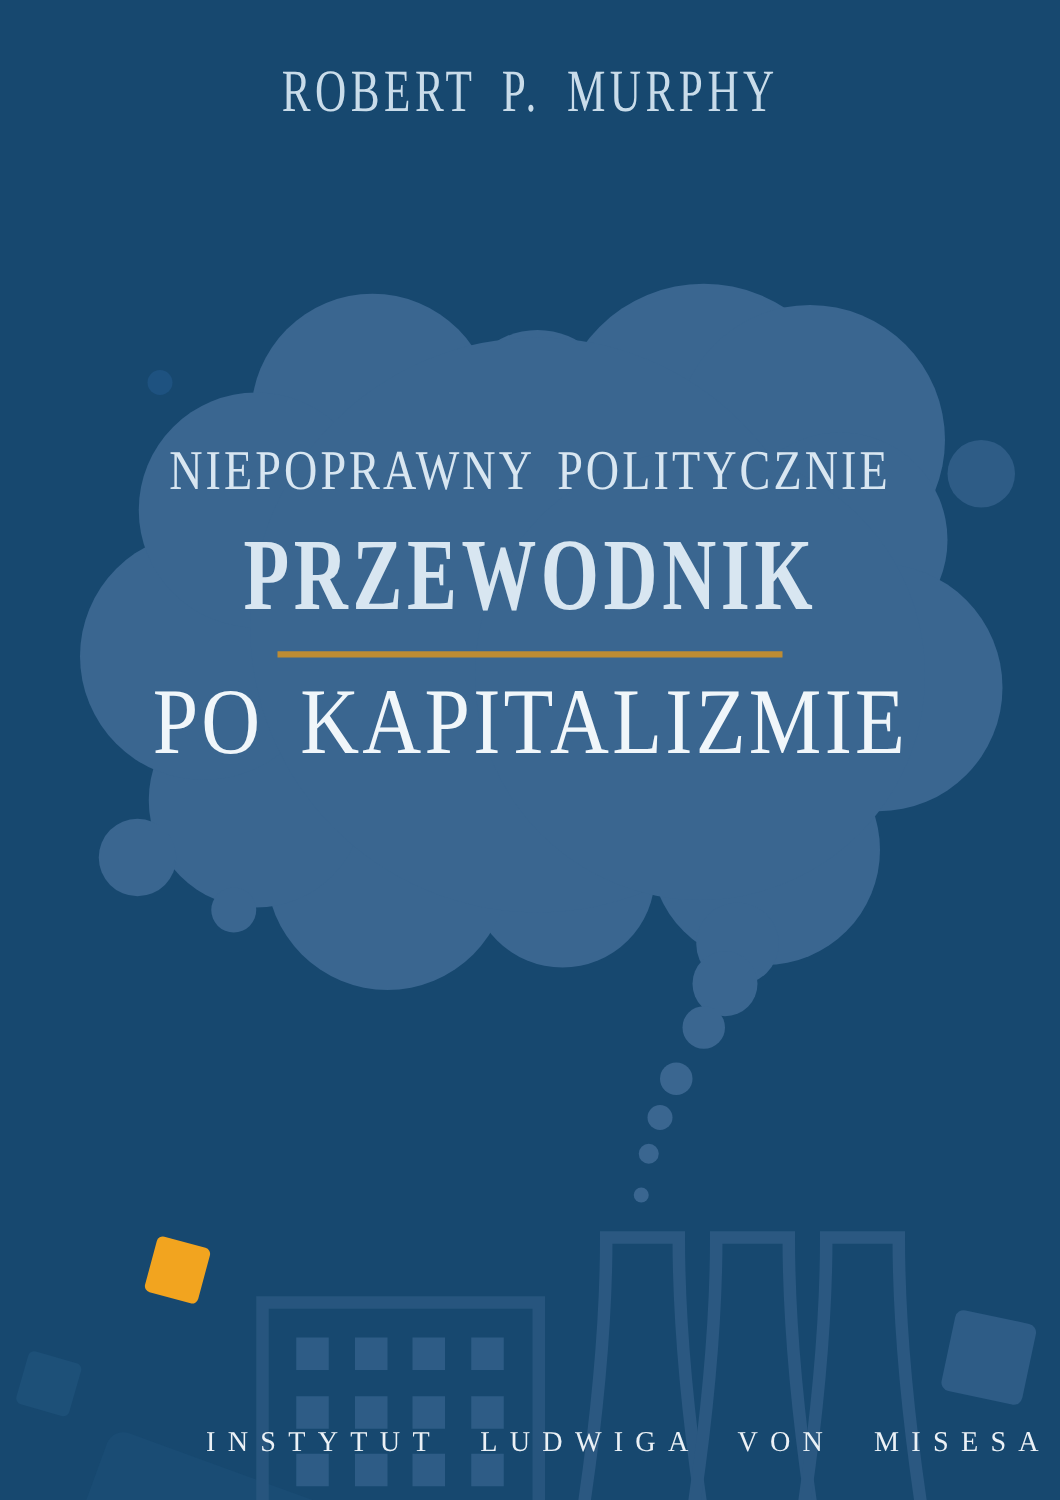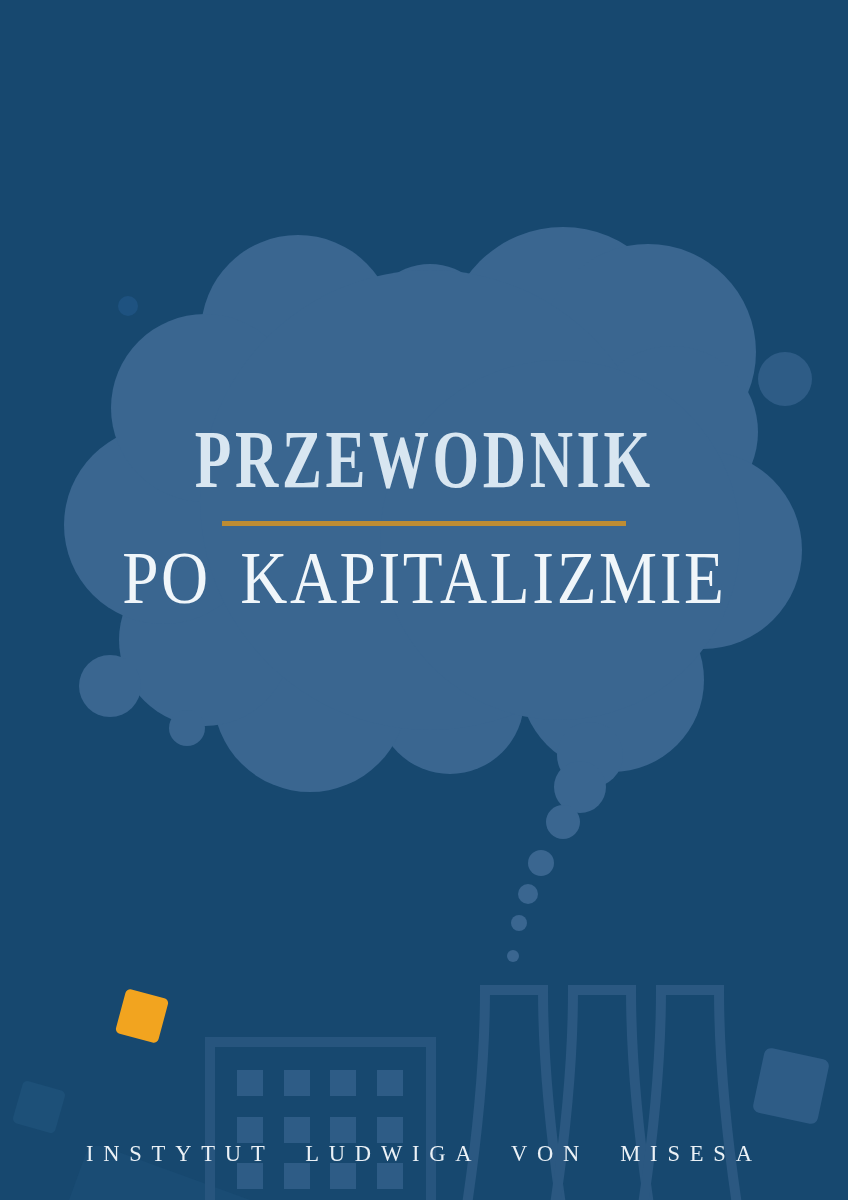--- a/index.html
+++ b/index.html
@@ -37,21 +37,21 @@
   .t1{top:354px;font-size:45px;letter-spacing:3px;word-spacing:9px;color:var(--text-title);}
   .t1 .sx{transform:scaleX(.82);}
   .t2{top:419px;font-size:82px;letter-spacing:5px;color:var(--text-title);font-weight:bold;}
   .t2 .sx{transform:scaleX(.73);}
   .t3{top:540px;font-size:75px;letter-spacing:3px;word-spacing:12px;color:var(--text-title-bright);text-decoration:underline;}
   .t3 .sx{transform:scaleX(.87);}
   .divider{
     position:absolute;top:521px;left:50%;transform:translateX(-50%);
     width:404px;height:5px;background:var(--gold-line);
   }
-  .publisher{top:1142px;font-size:23px;letter-spacing:10px;word-spacing:16px;color:var(--text-publisher);}
+  .publisher{top:1142px;font-size:23px;letter-spacing:10px;word-spacing:16px;color:var(--text-publisher);text-align:right;}
   .publisher .sx{transform:scaleX(.98);}
 </style>
 </head>
 <body>
 
 <div class="cover">
 
   <svg class="art" viewBox="0 0 848 1200" aria-hidden="true">
 
     <circle class="dot-subtle" cx="128" cy="306" r="10"></circle>
@@ -114,21 +114,27 @@
       </g>
     </g>
 
     <g>
       <path class="tower" d="M467,1205 C481,1110 485,1040 485,990 L543,990 C543,1040 547,1110 561,1205"></path>
       <path class="tower" d="M555,1205 C569,1110 573,1040 573,990 L631,990 C631,1040 635,1110 649,1205"></path>
       <path class="tower" d="M643,1205 C657,1110 661,1040 661,990 L719,990 C719,1040 723,1110 737,1205"></path>
     </g>
   </svg>
 
+  <div class="txt author">
+    <span class="sx">ROBERT P. MURPHY</span>
+  </div>
 
+  <div class="txt t1">
+    <span class="sx">NIEPOPRAWNY POLITYCZNIE</span>
+  </div>
 
   <div class="txt t2">
     <span class="sx">PRZEWODNIK</span>
   </div>
 
   <div class="divider"></div>
 
   <div class="txt t3">
     <span class="sx">PO KAPITALIZMIE</span>
   </div>

